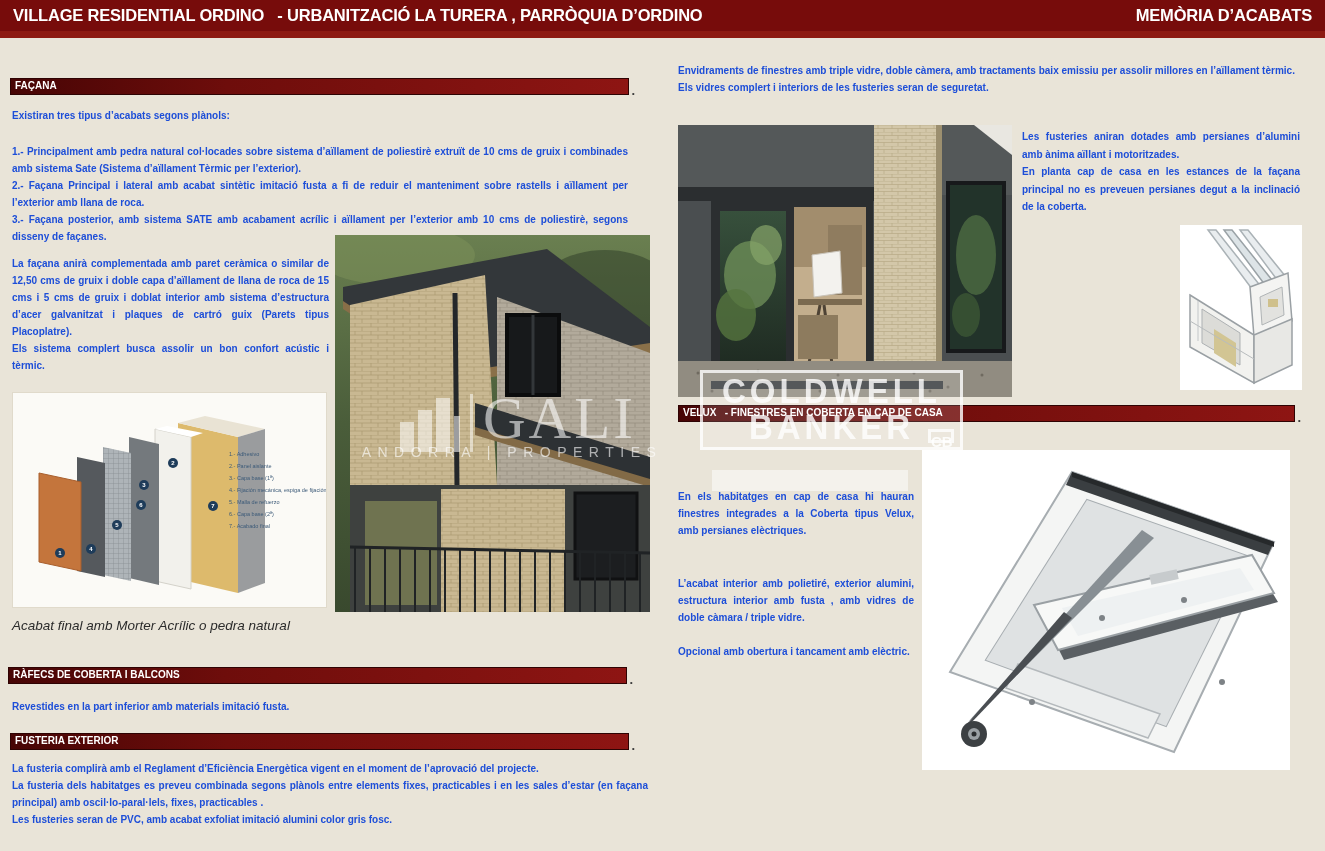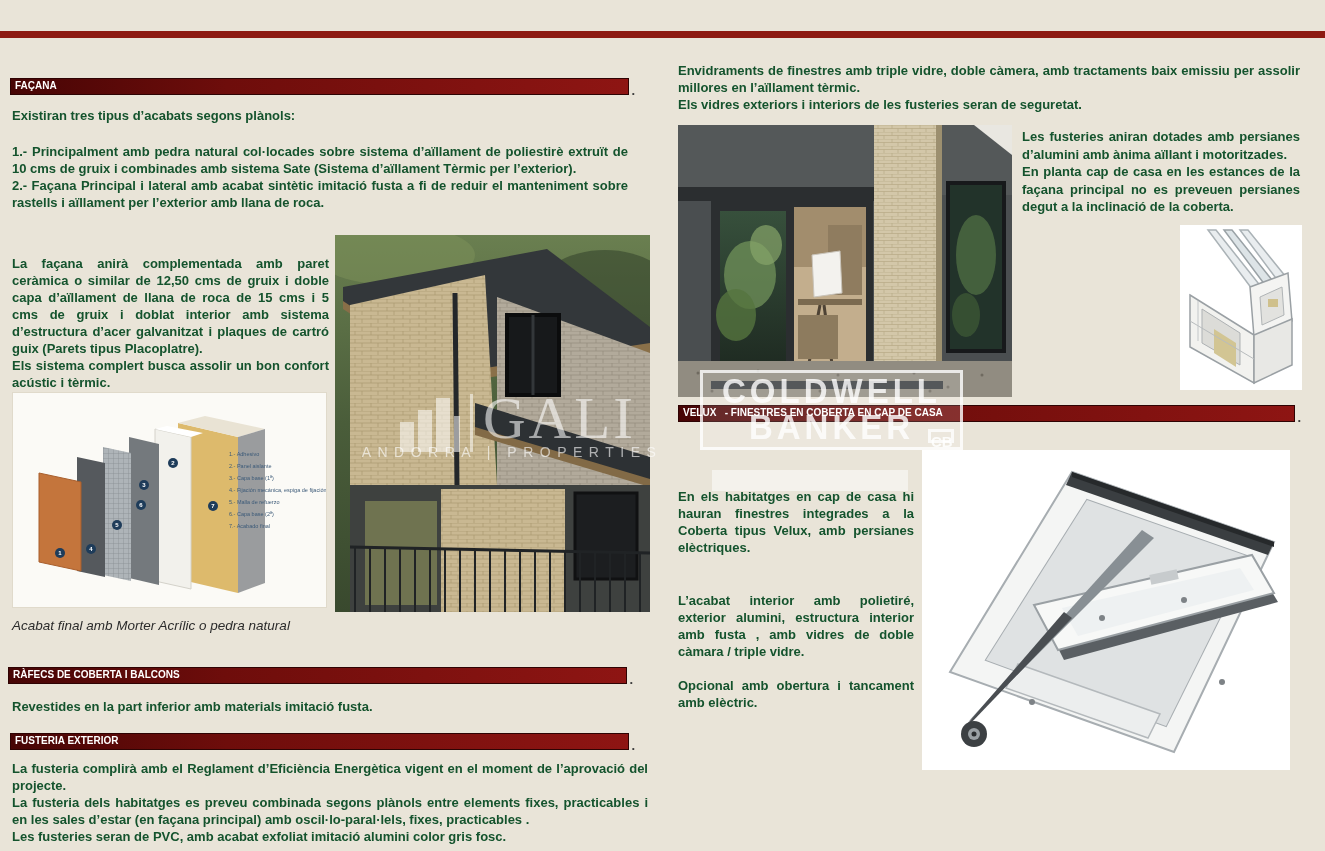--- a/index.html
+++ b/index.html
@@ -34,22 +34,22 @@
     border:1px solid #2e0303;box-sizing:border-box;
     color:#ffffff;font-weight:bold;font-size:10px;line-height:14px;
     padding-left:4px;white-space:pre;
   }
   .secbar::after{
     content:".";position:absolute;right:-7px;bottom:-4px;
     color:#3c3c3c;font-size:13px;font-weight:bold;
   }
   
   .txt{
-    position:absolute;color:#14532d;font-weight:bold;
-    font-size:13px;line-height:17px;
+    position:absolute;color:#1d4ed8;font-weight:bold;
+    font-size:10px;line-height:17px;
   }
   .txt p{margin:0;}
   .txt p.gap{margin-bottom:17px;margin-top:36px;}
   .just{text-align:justify;}
   .caption{
     position:absolute;color:#2b2b2b;font-weight:normal;font-style:italic;
     font-size:13.5px;
   }
   
   .imgbox{position:absolute;overflow:hidden;}
@@ -91,31 +91,36 @@
   }
   .wm-fade{
     position:absolute;background:rgba(255,255,255,0.5);
   }
 </style>
 </head>
 <body>
 
 <div class="page">
 
+  <div class="topbar">
+    <span class="t">VILLAGE RESIDENTIAL ORDINO   - URBANITZACIÓ LA TURERA , PARRÒQUIA D’ORDINO</span>
+    <span class="t">MEMÒRIA D’ACABATS</span>
+  </div>
   <div class="topbar-strip"></div>
 
   <div class="secbar" style="left:10px;top:78px;width:619px;">FAÇANA</div>
 
   <div class="txt" style="left:12px;top:107px;width:616px;">
     <p>Existiran tres tipus d’acabats segons plànols:</p>
   </div>
 
   <div class="txt" style="left:12px;top:143px;width:616px;">
     <p class="just">1.- Principalment amb pedra natural col·locades sobre sistema d’aïllament de poliestirè extruït de 10 cms de gruix i combinades amb sistema Sate (Sistema d’aïllament Tèrmic per l’exterior).</p>
     <p class="just">2.- Façana Principal i lateral amb acabat sintètic imitació fusta a fi de reduir el manteniment sobre rastells i aïllament per l’exterior amb llana de roca.</p>
+    <p class="just">3.- Façana posterior, amb sistema SATE amb acabament acrílic i aïllament per l’exterior amb 10 cms de poliestirè, segons disseny de façanes.</p>
   </div>
 
   <div class="txt" style="left:12px;top:255px;width:317px;">
     <p class="just">La façana anirà complementada amb paret ceràmica o similar de 12,50 cms de gruix i doble capa d’aïllament de llana de roca de 15 cms i 5 cms de gruix i doblat interior amb sistema d’estructura d’acer galvanitzat i plaques de cartró guix (Parets tipus Placoplatre).</p>
     <p class="just">Els sistema complert busca assolir un bon confort acústic i tèrmic.</p>
   </div>
 
   <div class="imgbox" style="left:335px;top:235px;width:315px;height:377px;">
     <svg width="315" height="377" viewBox="0 0 315 377">
       <defs>
@@ -251,21 +256,21 @@
 
   <div class="secbar" style="left:10px;top:733px;width:619px;">FUSTERIA EXTERIOR</div>
   <div class="txt" style="left:12px;top:760px;width:636px;">
     <p class="just">La fusteria complirà amb el Reglament d’Eficiència Energètica vigent en el moment de l’aprovació del projecte.</p>
     <p class="just">La fusteria dels habitatges es preveu combinada segons plànols entre elements fixes, practicables i en les sales d’estar (en façana principal) amb oscil·lo-paral·lels, fixes, practicables .</p>
     <p class="just">Les fusteries seran de PVC, amb acabat exfoliat imitació alumini color gris fosc.</p>
   </div>
 
   <div class="txt" style="left:678px;top:62px;width:622px;">
     <p class="just">Envidraments de finestres amb triple vidre, doble càmera, amb tractaments baix emissiu per assolir millores en l’aïllament tèrmic.</p>
-    <p>Els vidres exteriors i interiors de les fusteries seran de seguretat.</p>
+    <p>Els vidres complert i interiors de les fusteries seran de seguretat.</p>
   </div>
 
   <div class="imgbox" style="left:678px;top:125px;width:334px;height:272px;">
     <svg width="334" height="272" viewBox="0 0 334 272">
       <defs>
         <pattern id="stoneC" width="14" height="7" patternUnits="userSpaceOnUse">
           <rect width="14" height="7" fill="#d3c7a9"></rect>
           <path d="M0 0h14M0 3.5h14M4 0v3.5M10 3.5v3.5" stroke="#b2a480" stroke-width="0.6"></path>
         </pattern>
         <linearGradient id="glassG" x1="0" y1="0" x2="0" y2="1">

